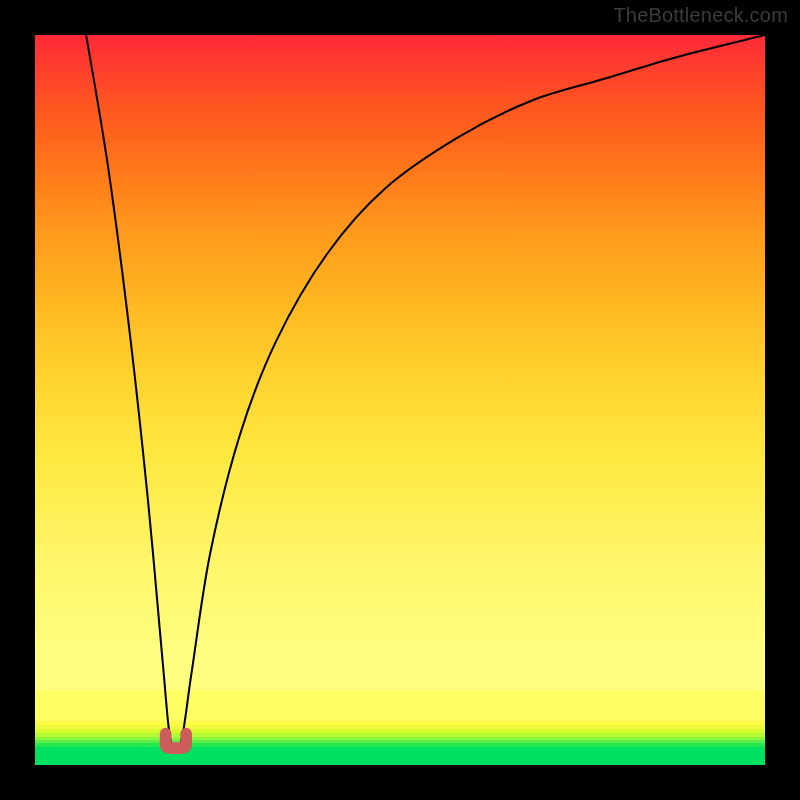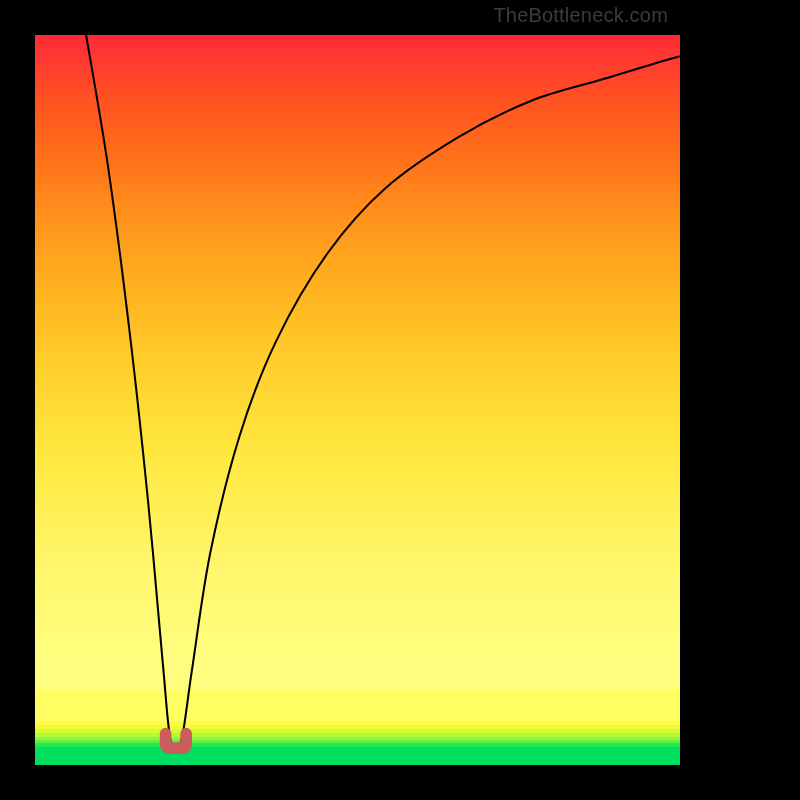--- a/index.html
+++ b/index.html
@@ -1,16 +1,16 @@
 <!DOCTYPE html>
 <html><head>
 <meta charset="utf-8">
 <style>
   html, body { margin:0; padding:0; background:#000; }
-  .stage { position:relative; width:680px; height:800px; background:#000; overflow:hidden; }
+  .stage { position:relative; width:800px; height:800px; background:#000; overflow:hidden; }
   .plot { position:absolute; left:35px; top:35px; width:730px; height:730px; }
   .gradient { position:absolute; inset:0;
     background: linear-gradient(to top,
       #00e060 0px,   #00e060 18px,
       #24e850 18px,  #24e850 22px,
       #5cf046 22px,  #5cf046 25px,
       #8af83e 25px,  #8af83e 28px,
       #b4fb36 28px,  #b4fb36 32px,
       #d6fc30 32px,  #d6fc30 36px,
       #f0fb40 36px,  #f0fb40 40px,

